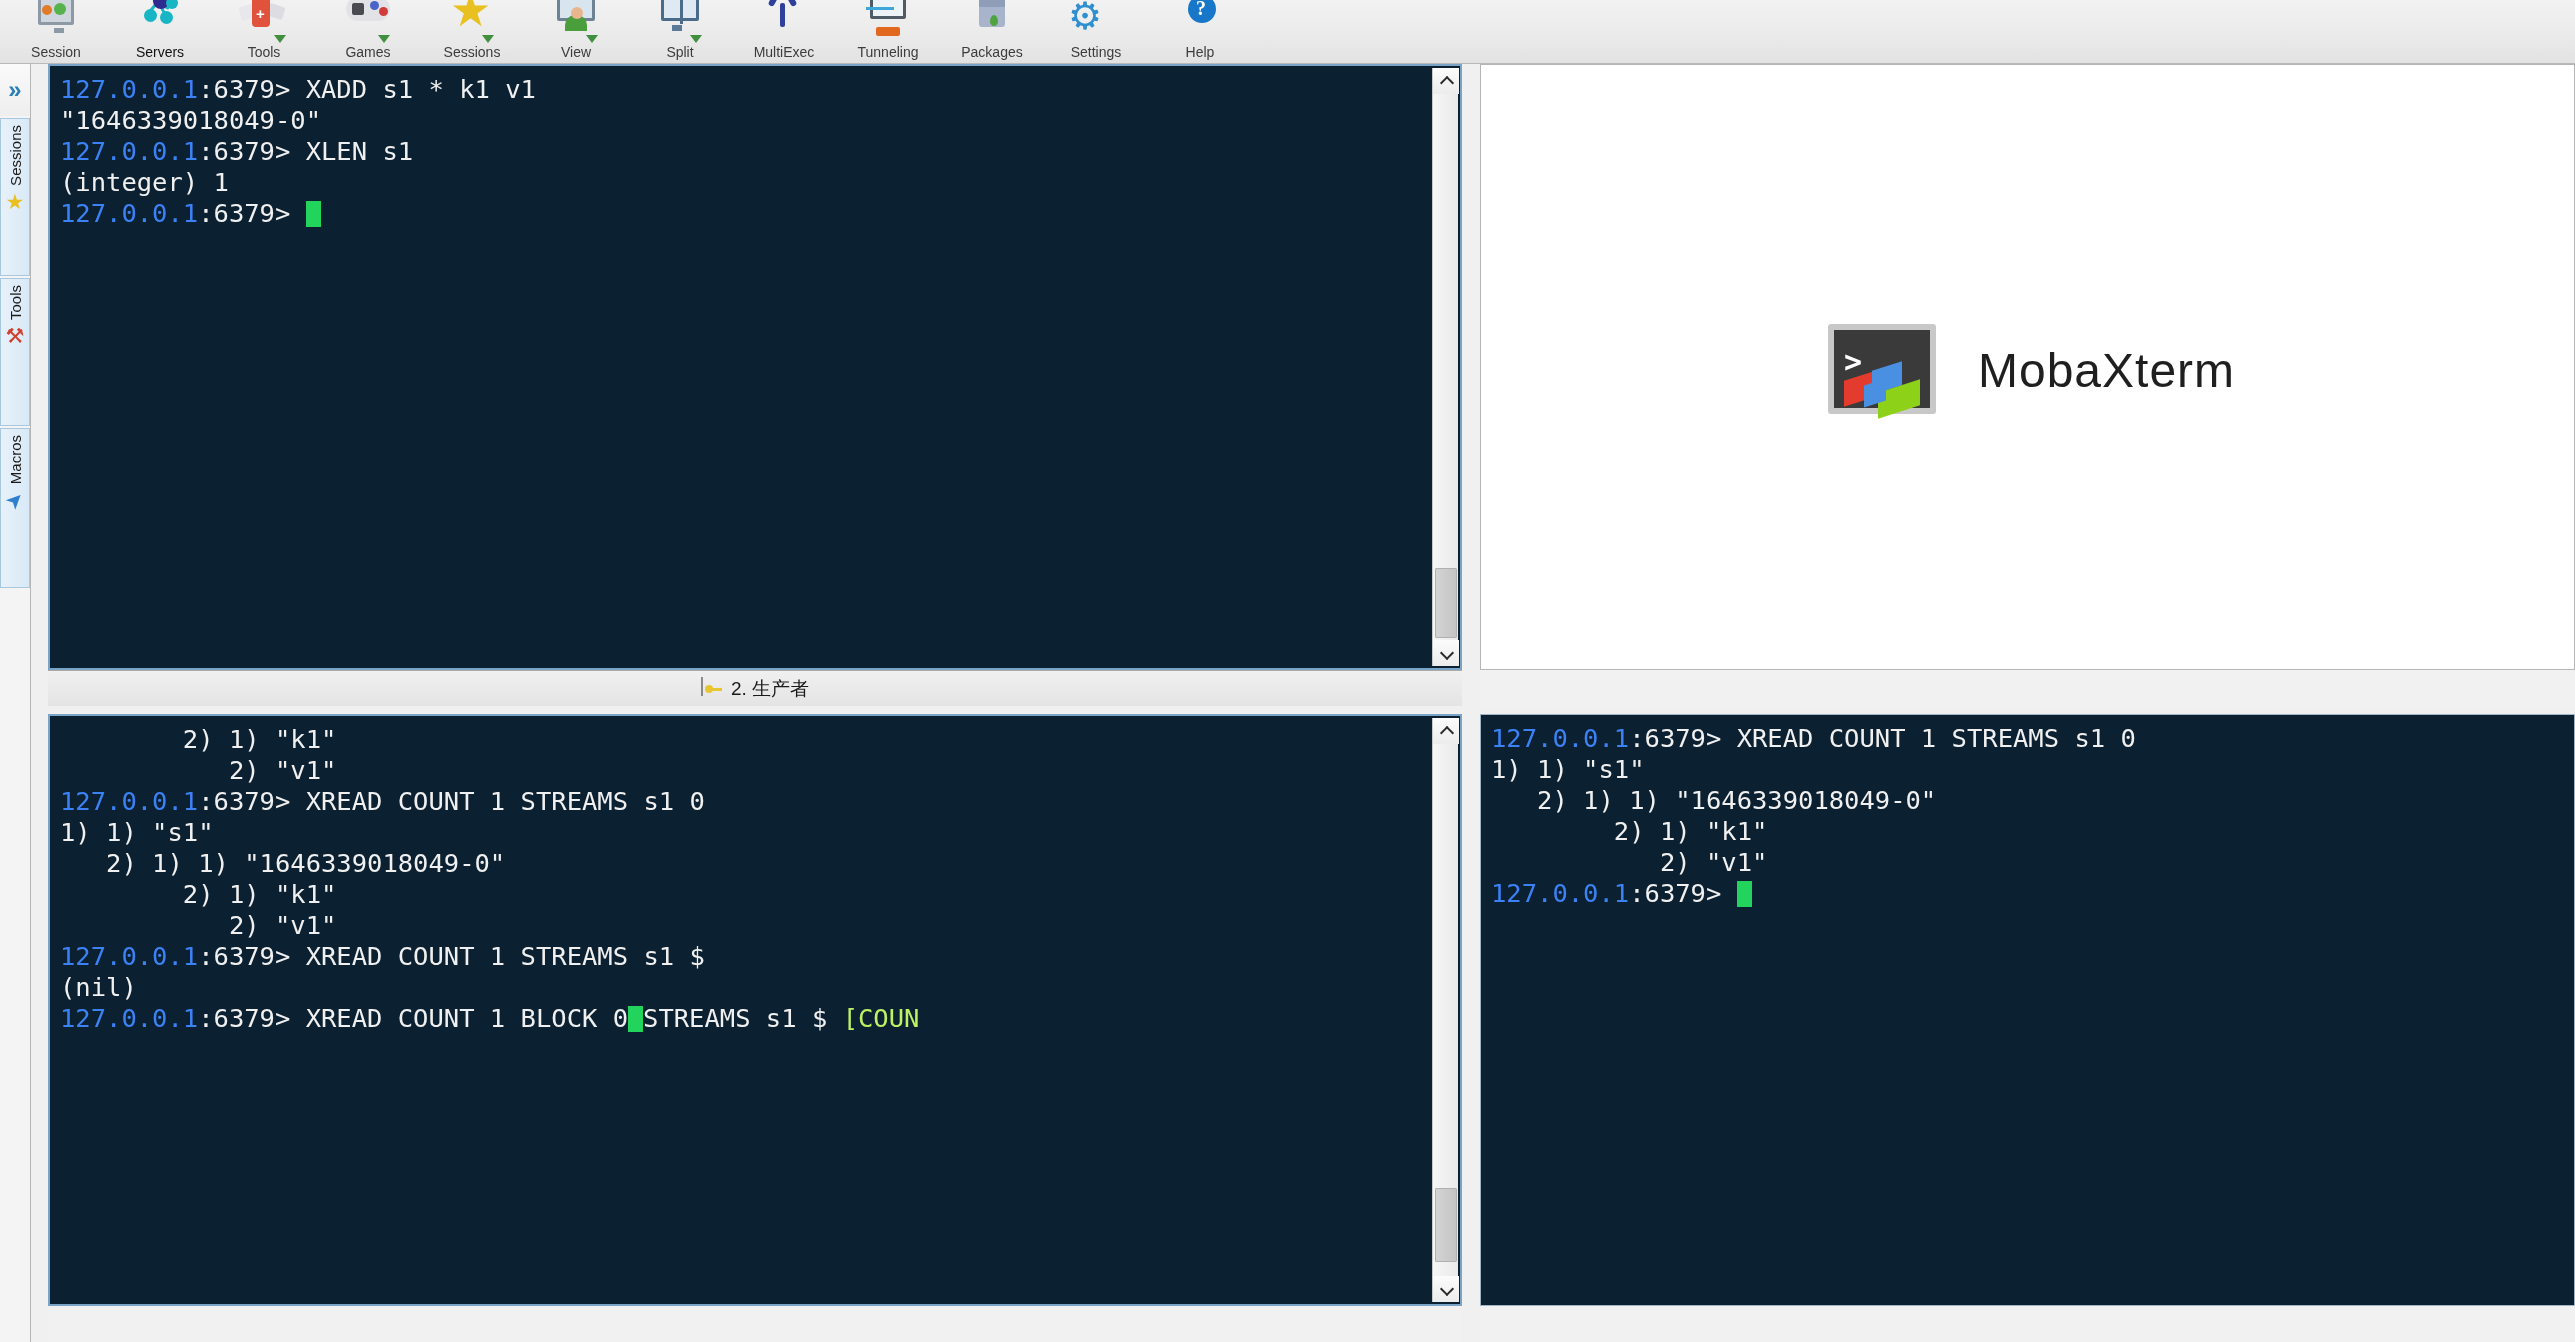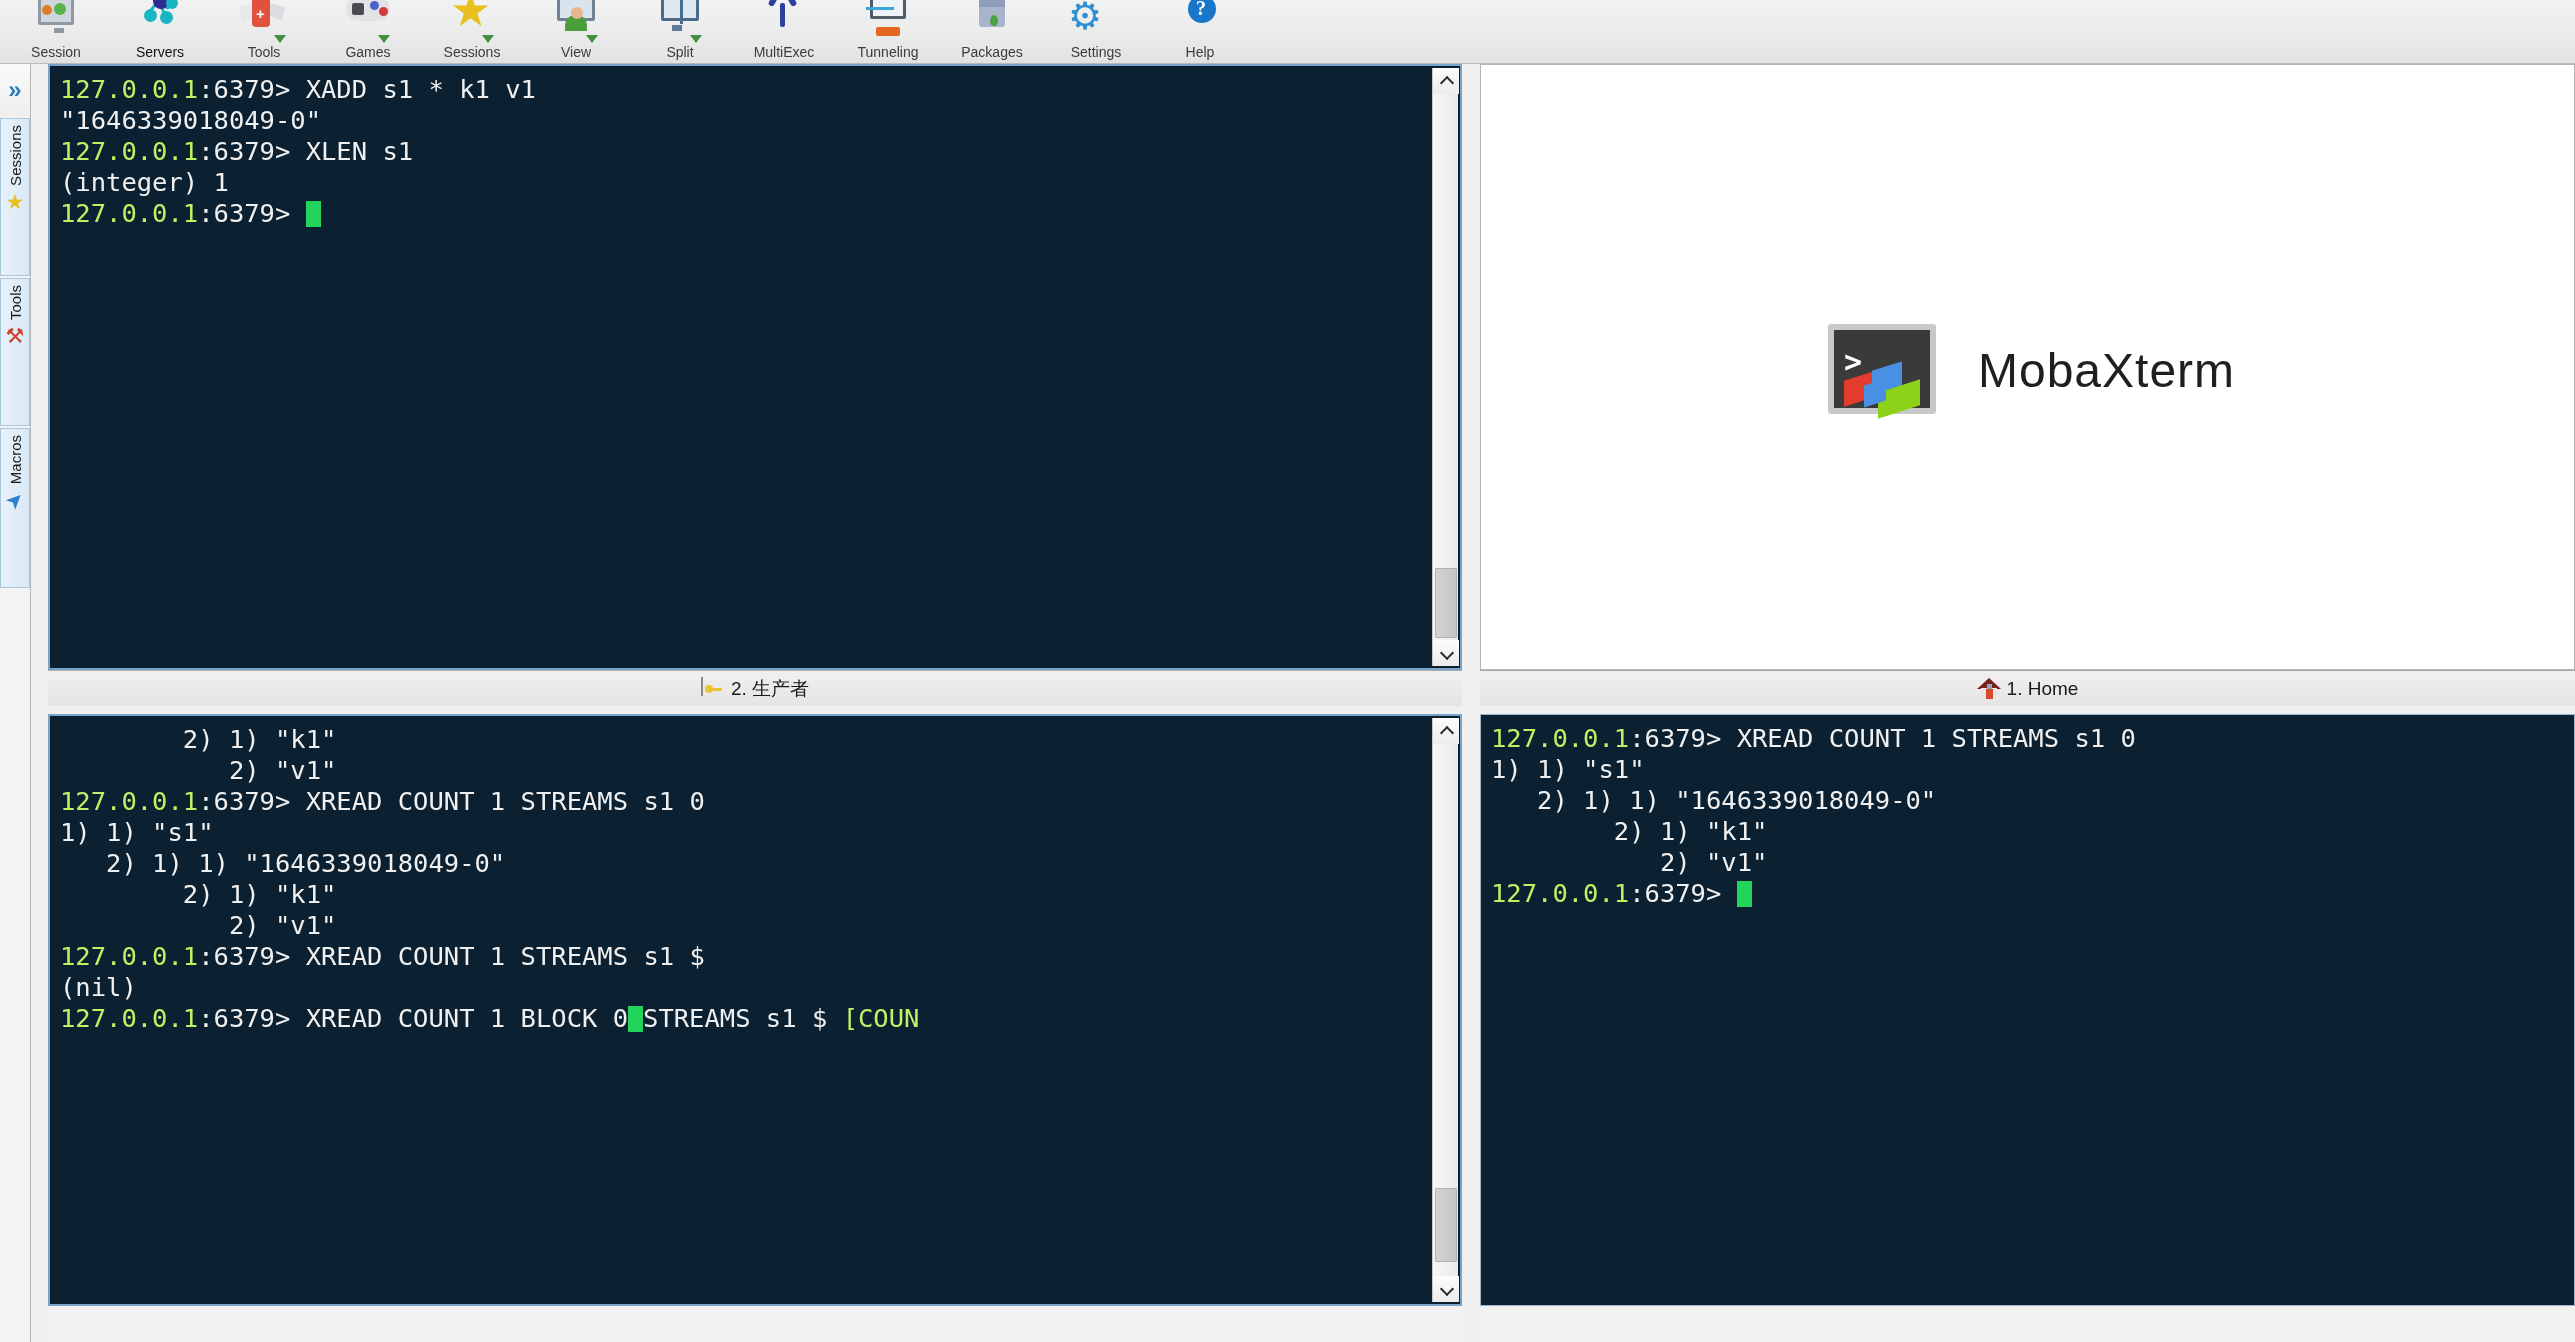--- a/index.html
+++ b/index.html
@@ -126,21 +126,21 @@
     position:absolute; left:2px; top:2px; right:28px; bottom:2px;
     background:#0b2030; overflow:hidden;
     font-family:"DejaVu Sans Mono", monospace;
     font-size:25.5px; line-height:31px;
     color:#f0f0f0; white-space:pre;
     padding:6px 0 0 8px;
     letter-spacing:0px;
   }
   .term.blank { background:#ffffff; }
   .ln { height:31px; }
-  .pr { color:#bef264; }
+  .pr { color:#3b82f6; }
   .hint { color:#bef264; }
   .cursor {
     display:inline-block; width:15px; height:26px;
     background:#22d45c; vertical-align:-5px;
   }
 
   
   .sbar {
     position:absolute; right:2px; top:2px; bottom:2px; width:26px;
     background:linear-gradient(to right,#f6f6f6,#eaeaea);
@@ -367,26 +367,20 @@
           <div style="position:absolute; left:16px; top:22px; color:#ffffff; font-family:'DejaVu Sans Mono',monospace; font-size:30px; font-weight:bold;">&gt;_</div>
           <div style="position:absolute; left:16px; top:52px; width:30px; height:26px; background:#e33b2e; transform:skewY(-18deg);"></div>
           <div style="position:absolute; left:44px; top:42px; width:30px; height:24px; background:#4a90e2; transform:skewY(-18deg);"></div>
           <div style="position:absolute; left:50px; top:62px; width:42px; height:26px; background:#8ed119; transform:skewY(-18deg);"></div>
           <div style="position:absolute; left:36px; top:58px; width:22px; height:22px; background:#4a90e2; transform:skewY(-18deg);"></div>
         </div>
         <div style="font-size:48px; color:#1f1f1f; letter-spacing:1px; font-family:'Liberation Sans',sans-serif;">MobaXterm</div>
       </div>
     </div>
   </div>
-  <div class="tabstrip">
-    <span class="tab-ico">
-      <span class="home-ico"><span class="home-roof"></span><span class="home-body"></span><span class="home-win"></span><span class="home-door"></span></span>
-    </span>
-    <span class="tab-label">1. Home</span>
-  </div>
 </div>
 
 <div class="panel" style="left:48px; top:714px; width:1414px; height:628px;">
   <div class="term-outer" style="bottom:36px;">
     <div class="term"><div class="ln"><span>        2) 1) "k1"</span></div><div class="ln"><span>           2) "v1"</span></div><div class="ln"><span class="pr">127.0.0.1</span><span>:6379&gt; XREAD COUNT 1 STREAMS s1 0</span></div><div class="ln"><span>1) 1) "s1"</span></div><div class="ln"><span>   2) 1) 1) "1646339018049-0"</span></div><div class="ln"><span>        2) 1) "k1"</span></div><div class="ln"><span>           2) "v1"</span></div><div class="ln"><span class="pr">127.0.0.1</span><span>:6379&gt; XREAD COUNT 1 STREAMS s1 $</span></div><div class="ln"><span>(nil)</span></div><div class="ln"><span class="pr">127.0.0.1</span><span>:6379&gt; XREAD COUNT 1 BLOCK 0</span><span class="cursor"></span><span>STREAMS s1 $ </span><span class="hint">[COUN</span></div></div>
     <div class="sbar">
       <div class="sbar-btn up">
           <span class="chev up"></span>
         </div>
       <div class="sbar-thumb" style="top:470px; height:74px;"></div>

